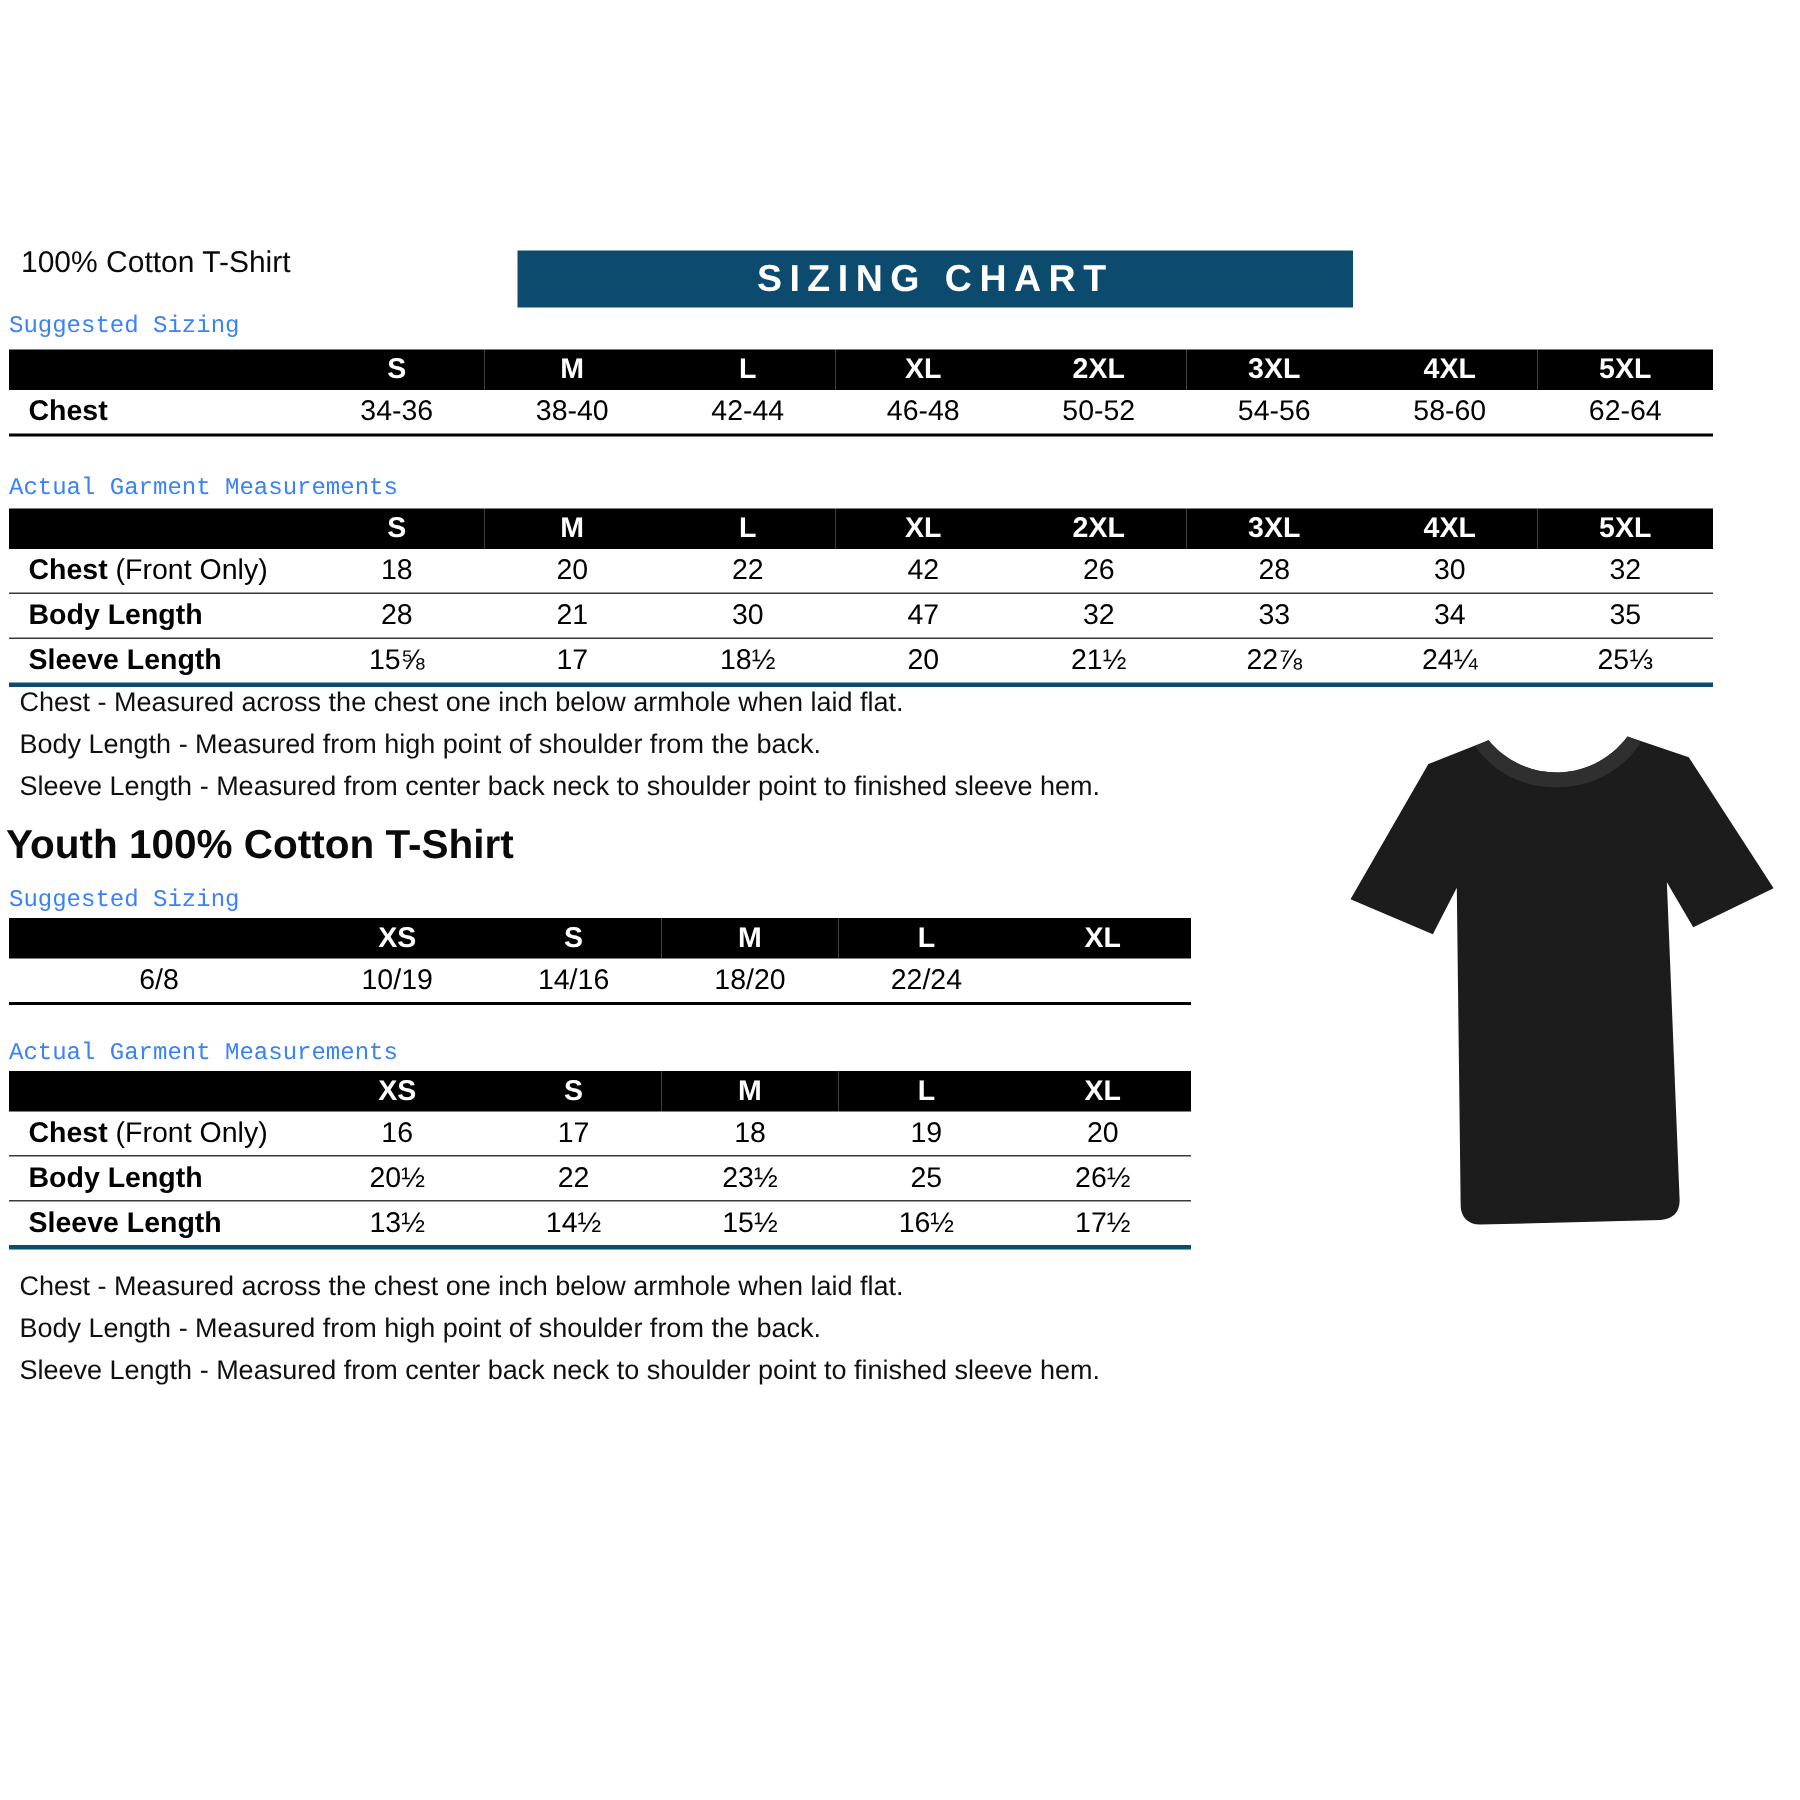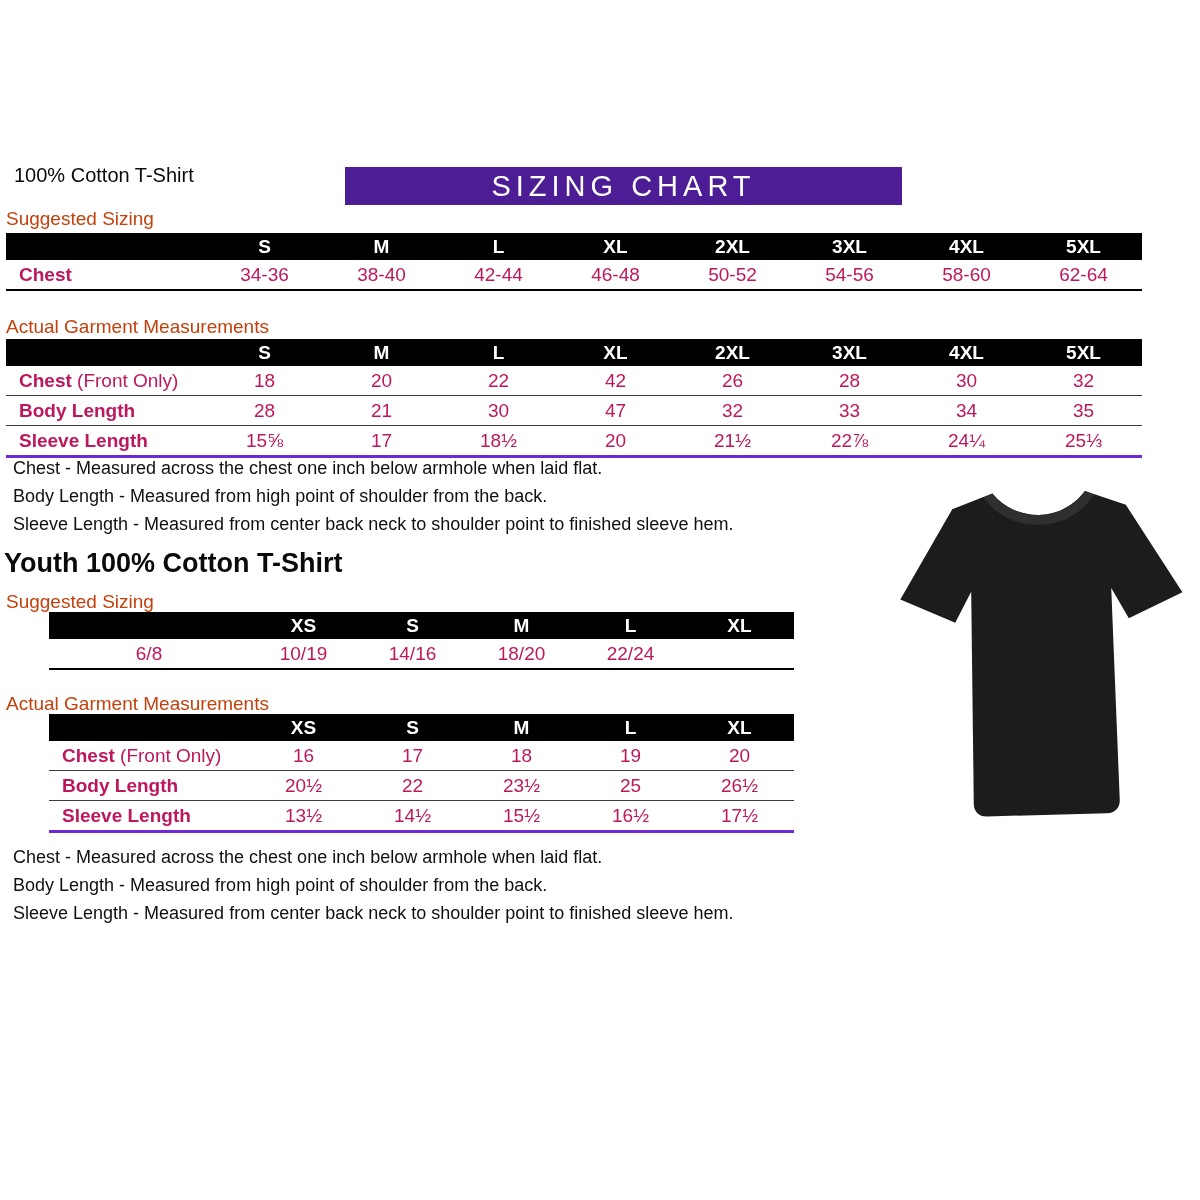--- a/index.html
+++ b/index.html
@@ -8,51 +8,51 @@
     width: 1200px; height: 1200px;
     position: relative;
     font-family: "Liberation Sans", sans-serif;
     color: #111;
     overflow: hidden;
   }
   .abs { position: absolute; }
 
   .page-title { font-size: 20px; font-weight: 400; color: #0a0a0a; }
   .youth-title { font-size: 27px; font-weight: 700; color: #0a0a0a; }
-  .section-label { font-size: 19px; color: #c2410c; }
+  .section-label { font-size: 16px; color: #3b82f6; font-family: Liberation Mono, monospace; }
 
   .banner {
-    background: #4c1d95; color: #fff;
+    background: #0c4a6e; color: #fff;
     display: flex; align-items: center; justify-content: center;
-    font-weight: 400; font-size: 29px; letter-spacing: 5px;
+    font-weight: 700; font-size: 25px; letter-spacing: 5px;
   }
 
   .size-table { width: 100%; }
   .trow { display: grid; }
   .adult .trow { grid-template-columns: 200px repeat(8, 1fr); }
-  .youth-t .trow { grid-template-columns: 200px repeat(5, 1fr); margin-left: 43px; }
+  .youth-t .trow { grid-template-columns: 200px repeat(5, 1fr); }
 
   .thead .hcell {
     background: #000; color: #fff;
     font-weight: 700; font-size: 19px;
     height: 27px;
     display: flex; align-items: center; justify-content: center;
   }
   .thead .corner { justify-content: flex-start; }
 
   .cell {
     font-size: 19px; height: 29px;
     display: flex; align-items: center; justify-content: center;
-    color: #be185d;
+    color: #000000;
   }
   .rowlabel { justify-content: flex-start; padding-left: 13px; font-weight: 700; white-space: pre; }
   .rowlabel .suffix { font-weight: 400; white-space: pre; }
 
   .sep-thin  { border-bottom: 1px solid #3a3a3a; }
-  .sep-bold  { border-bottom: 3px solid #6d28d9; }
+  .sep-bold  { border-bottom: 3px solid #0c4a6e; }
   .sep-med   { border-bottom: 2px solid #000; }
 
   .notes { font-size: 18px; color: #101010; }
   .notes div { height: 28px; line-height: 28px; }
 
   .tshirt-wrap { transform: rotate(-1.5deg); }
 </style>
 </head>
 <body>
 

